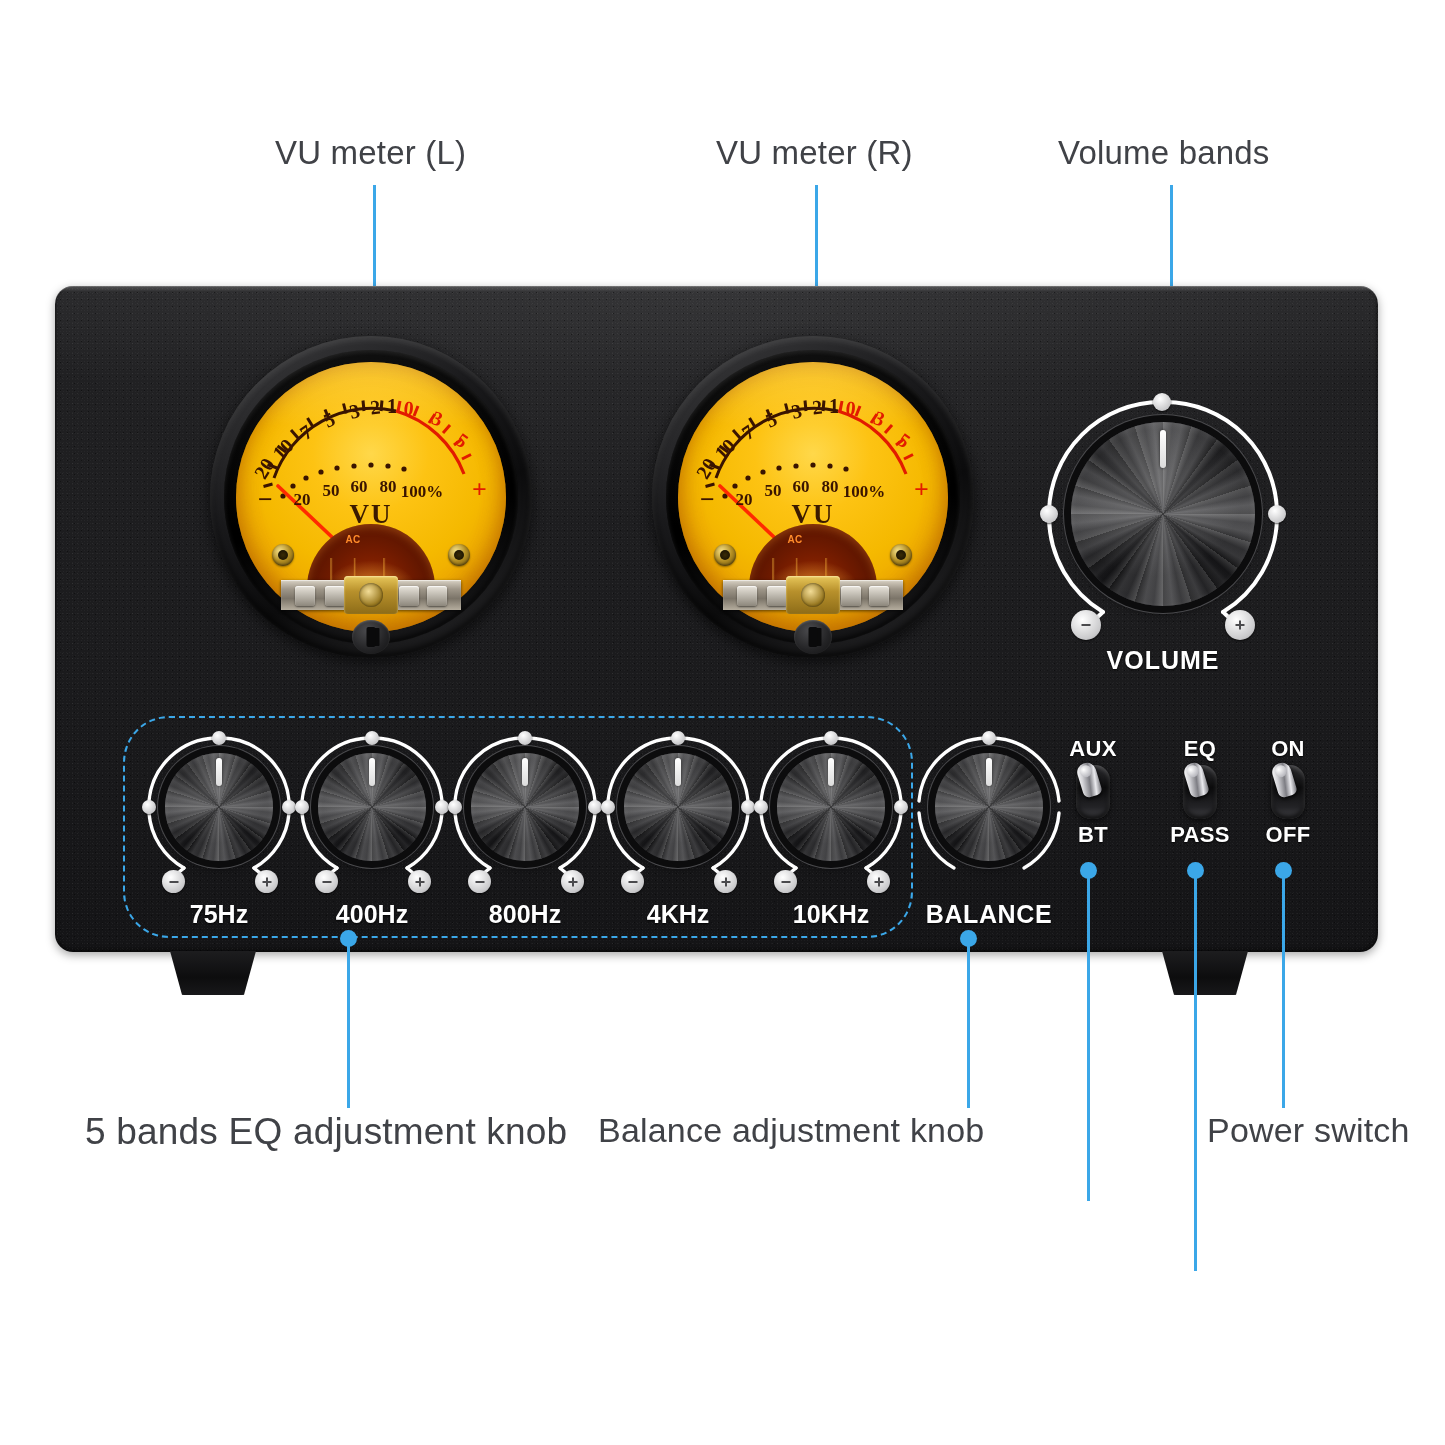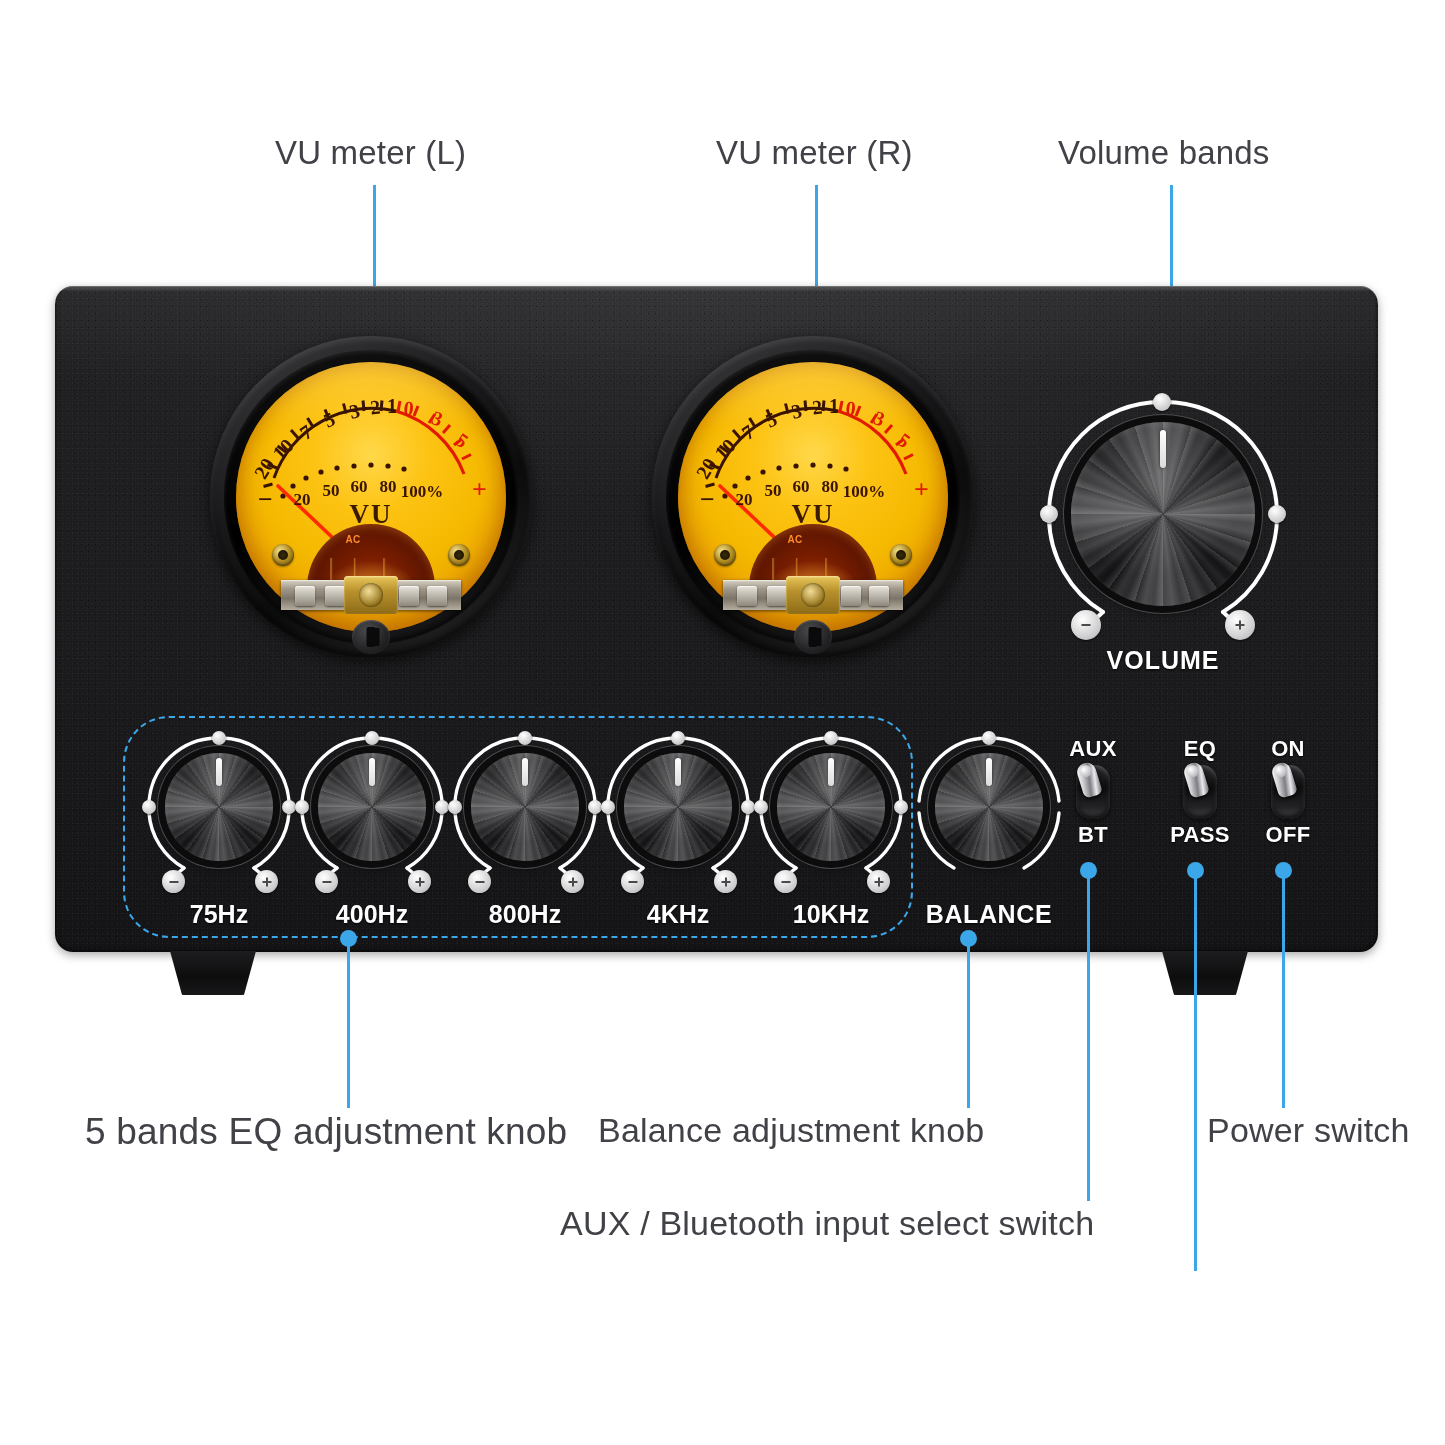--- a/index.html
+++ b/index.html
@@ -762,15 +762,14 @@
 
   <div class="leader-dot" style="left:1187px; top:862px;"></div>
   <div class="leader leader-v" style="left:1194px; top:870px; height:401px;"></div>
 
   <div class="leader-dot" style="left:1275px; top:862px;"></div>
   <div class="leader leader-v" style="left:1282px; top:870px; height:238px;"></div>
 
   <div class="callout-label" style="left:57px; top:1111px; font-size:37px;margin-left:28px;">5 bands EQ adjustment knob</div>
   <div class="callout-label" style="left:598px; top:1111px; font-size:34px;">Balance adjustment knob</div>
   <div class="callout-label" style="left:1207px; top:1111px; font-size:34px;text-align:center;">Power switch</div>
-  <div class="callout-label" style="left:560px; top:1204px; font-size:34px;">AUX / Bluetooth input select switch</div>
 
 </div>
 
 </body></html>

